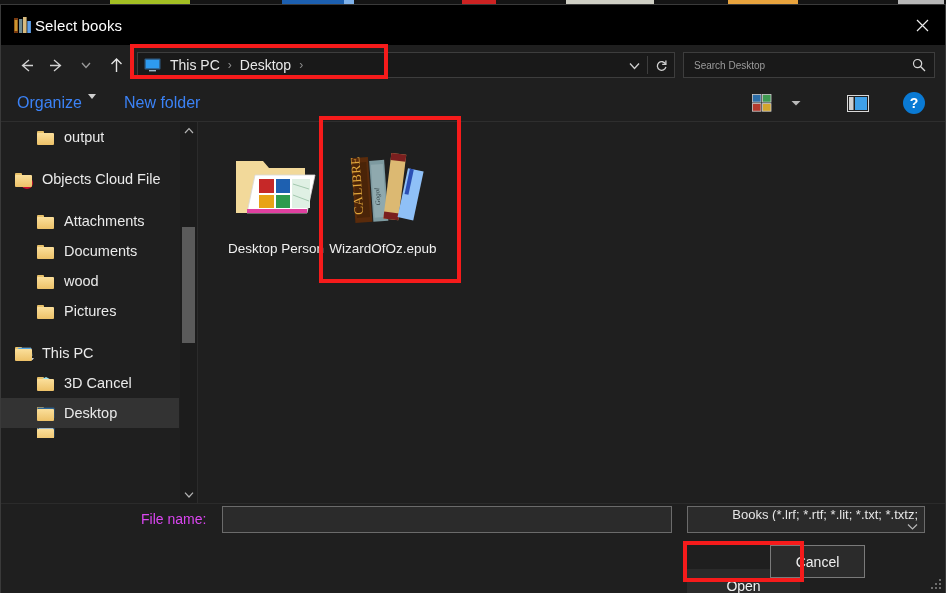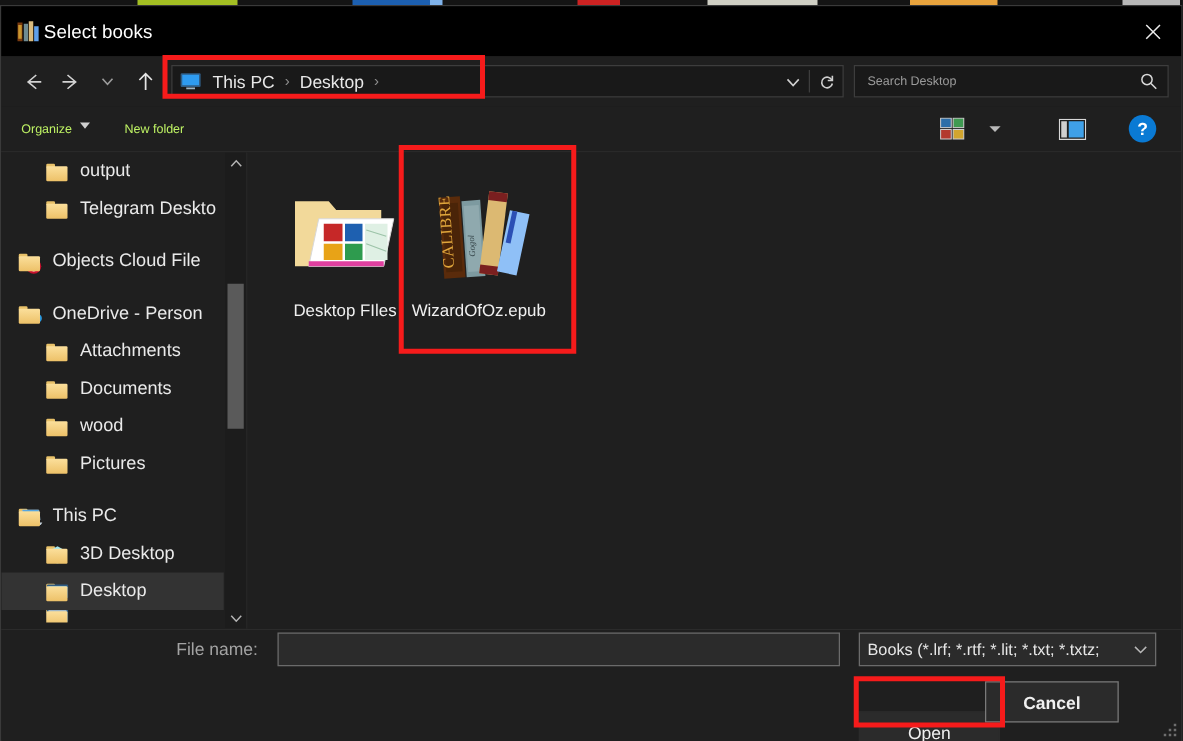--- a/index.html
+++ b/index.html
@@ -42,21 +42,21 @@
   .search{width:252px;height:26px;margin-left:8px;background:#191919;border:1px solid #3d3d3d;
           box-sizing:border-box;display:flex;align-items:center;padding:0 8px;}
   .search input{flex:1;background:transparent;border:0;outline:0;color:#e0e0e0;font-size:10px;
                 font-family:inherit;}
   .search input::placeholder{color:#9b9b9b;}
   .search svg{width:14px;height:14px;color:#d8d8d8;}
 
   
   .toolbar{height:36px;background:#1f1f1f;display:flex;align-items:center;padding:0 16px;
            border-bottom:1px solid #2e2e2e;}
-  .tb-item{font-size:10px;color:#bef264;display:flex;align-items:flex-start;gap:6px;margin-right:28px;}
+  .tb-item{font-size:16px;color:#3b82f6;display:flex;align-items:flex-start;gap:6px;margin-right:28px;}
   .caret{width:0;height:0;border-left:4px solid transparent;border-right:4px solid transparent;
          border-top:5px solid #cfcfcf;}
   .tb-right{margin-left:auto;display:flex;align-items:center;gap:4px;}
   .tb-ic{width:30px;height:26px;display:flex;align-items:center;justify-content:center;}
   .help{width:22px;height:22px;border-radius:50%;background:#0a7ad4;color:#fff;font-size:14px;
         font-weight:bold;display:flex;align-items:center;justify-content:center;}
 
   
   .body{display:flex;height:381px;background:#1f1f1f;}
   .tree{width:196px;position:relative;overflow:hidden;border-right:1px solid #2b2b2b;background:#1f1f1f;}
@@ -80,33 +80,33 @@
   .sb .arw{height:17px;display:flex;align-items:center;justify-content:center;color:#b4b4b4;font-size:9px;}
   .sb .thumb{position:absolute;left:2px;width:13px;background:#5a5a5a;}
 
   
   .content{flex:1;position:relative;background:#1f1f1f;}
   .file{position:absolute;width:110px;text-align:center;}
   .file .nm{font-size:13.5px;color:#f0f0f0;line-height:17px;margin-top:8px;word-wrap:break-word;}
 
   
   .footer{height:128px;background:#1f1f1f;position:relative;border-top:1px solid #2b2b2b;}
-  .fn-label{position:absolute;left:141px;top:511px;font-size:14px;color:#a3a3a3;}
+  .fn-label{position:absolute;left:141px;top:511px;font-size:14px;color:#d946ef;}
   .fn-input{position:absolute;left:222px;top:506px;width:450px;height:27px;background:#2b2b2b;
             border:1px solid #6b6b6b;box-sizing:border-box;}
   .fn-input input{width:100%;height:100%;background:transparent;border:0;outline:0;color:#eee;
                   font-size:13.5px;padding:0 6px;box-sizing:border-box;font-family:inherit;}
   .ftype{position:absolute;left:687px;top:506px;width:238px;height:27px;background:#2b2b2b;
-         border:1px solid #6b6b6b;box-sizing:border-box;display:flex;align-items:center;padding:0 6px;}
+         border:1px solid #6b6b6b;box-sizing:border-box;display:flex;align-items:flex-end;padding:0 6px;flex-direction:column;}
   .ftype .t{flex:1;font-size:13px;color:#e6e6e6;white-space:nowrap;overflow:hidden;}
   .ftype svg{width:11px;height:11px;color:#b8b8b8;}
   .btn{position:absolute;height:33px;background:#2b2b2b;border:1px solid #7a7a7a;box-sizing:border-box;
        display:flex;align-items:center;justify-content:center;font-size:14px;color:#f0f0f0;}
   #btn-open{left:687px;top:569px;width:113px;border-color:#2b2b2b;}
-  #btn-cancel{left:788px;top:545px;width:107px;font-weight:bold;}
+  #btn-cancel{left:770px;top:545px;width:95px;}
   .grip{position:absolute;right:4px;bottom:3px;width:11px;height:11px;}
   .grip span{position:absolute;width:2px;height:2px;background:#6e6e6e;}
 
   
   .redbox{position:absolute;border:4px solid #f61b1b;box-sizing:border-box;pointer-events:none;}
   #red-address{left:130px;top:44px;width:258px;height:35px;}
   #red-file{left:319px;top:116px;width:142px;height:167px;}
   #red-open{left:683px;top:541px;width:121px;height:41px;}
 </style>
 </head>
@@ -242,47 +242,35 @@
 
     <div class="body">
 
       <div class="tree">
         <div class="tree-inner">
 
           <div class="node ind1">
             <span class="fold"></span>
             <span class="lbl">output</span>
           </div>
-          <div class="node ind1">
-            <span class="fold"></span>
-            <span class="lbl">Telegram Deskto</span>
-          </div>
 
           <div class="gap"></div>
 
           <div class="node ind0">
             <span class="fold" style="overflow:visible">
               <svg viewBox="0 0 18 15" width="18" height="15" style="position:absolute;left:4px;top:3px">
                 <circle cx="8" cy="8" r="6" fill="#c8102e"></circle>
                   <circle cx="8" cy="8" r="3.4" fill="none" stroke="#fff" stroke-width="1.4"></circle>
               </svg>
             </span>
             <span class="lbl">Objects Cloud File</span>
           </div>
 
           <div class="gap"></div>
 
-          <div class="node ind0">
-            <span class="fold" style="background:none">
-              <svg viewBox="0 0 20 13" width="20" height="13" style="position:absolute;left:-1px;top:2px">
-                <path d="M5.5 12 H16.5 A3.4 3.4 0 0 0 16.8 5.3 A4.8 4.8 0 0 0 8 3.4 A3.9 3.9 0 0 0 5.5 12 Z" fill="#2b9ae0"></path>
-              </svg>
-            </span>
-            <span class="lbl">OneDrive - Person</span>
-          </div>
           <div class="node ind1">
             <span class="fold"></span>
             <span class="lbl">Attachments</span>
           </div>
           <div class="node ind1">
             <span class="fold"></span>
             <span class="lbl">Documents</span>
           </div>
           <div class="node ind1">
             <span class="fold"></span>
@@ -306,21 +294,21 @@
             <span class="lbl">This PC</span>
           </div>
           <div class="node ind1">
             <span class="fold" style="background:none">
               <svg viewBox="0 0 16 16" width="16" height="16" style="position:absolute;left:1px;top:0">
                 <path d="M8 1 L14.5 4.5 L8 8 L1.5 4.5 Z" fill="#9ee4ef"></path>
                 <path d="M1.5 4.5 L8 8 V15 L1.5 11.5 Z" fill="#2f9fd0"></path>
                 <path d="M14.5 4.5 L8 8 V15 L14.5 11.5 Z" fill="#1b7bb0"></path>
               </svg>
             </span>
-            <span class="lbl">3D Desktop</span>
+            <span class="lbl">3D Cancel</span>
           </div>
           <div class="node ind1 sel" style="width:178px">
             <span class="fold" style="background:none">
               <svg viewBox="0 0 18 14" width="18" height="14" style="position:absolute;left:0;top:1px">
                 <rect x="0.5" y="0.5" width="17" height="11" rx="1" fill="#2f5d86"></rect>
                 <rect x="1.8" y="1.8" width="14.4" height="8.4" fill="#2e9bf0"></rect>
                 <rect x="5.5" y="12" width="7" height="1.4" fill="#9fb6c6"></rect>
               </svg>
             </span>
             <span class="lbl">Desktop</span>
@@ -359,21 +347,21 @@
               <path d="M22 24 H82 L74 62 H14 Z" fill="#ffffff" stroke="#d8d8d8" stroke-width="0.8"></path>
               <rect x="26" y="28" width="15" height="14" fill="#c62828"></rect>
               <rect x="43" y="28" width="14" height="14" fill="#1e60b0"></rect>
               <rect x="26" y="44" width="15" height="13" fill="#e8a317"></rect>
               <rect x="43" y="44" width="14" height="13" fill="#2e9b4e"></rect>
               <rect x="59" y="28" width="18" height="29" fill="#dff0e4"></rect>
               <path d="M60 33 L76 38 M60 44 L76 50" stroke="#9cc3a8" stroke-width="0.9" fill="none"></path>
               <rect x="14" y="58" width="60" height="4" fill="#e040a0"></rect>
             </svg>
           </div>
-          <div class="nm">Desktop FIles</div>
+          <div class="nm">Desktop Person</div>
         </div>
 
         <div class="file" style="left:130px;top:20px;">
           <div style="height:90px;display:flex;align-items:center;justify-content:center;">
             <svg viewBox="0 0 88 80" width="88" height="80">
               <g transform="rotate(-4 44 40)">
                 <rect x="14" y="9" width="17" height="65" fill="#5a2b0b"></rect>
                 <rect x="16" y="14" width="13" height="55" fill="#4a2408"></rect>
                 <text x="22.5" y="66" fill="#e0a63c" font-size="13" font-family="'Liberation Serif',serif" transform="rotate(-90 22.5 66)" letter-spacing="0.4">CALIBRE</text>
                 <rect x="32" y="13" width="15" height="61" fill="#7d9aa0"></rect>

